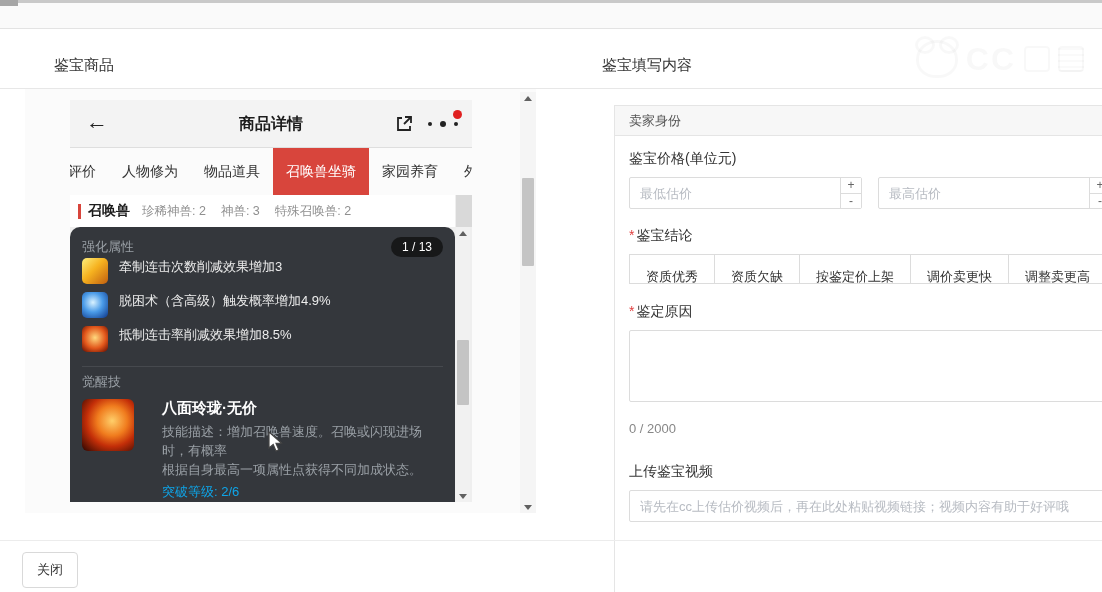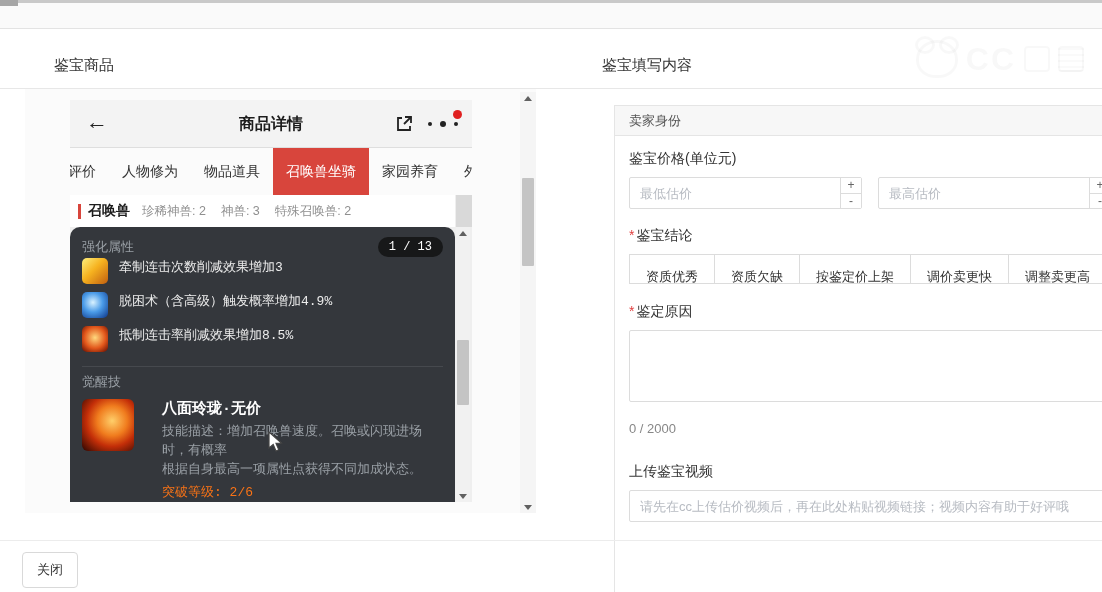--- a/index.html
+++ b/index.html
@@ -49,38 +49,38 @@
   .tab-bar { display:flex; align-items:stretch; height:47px; background:#fbfbfb; overflow:hidden; font-size:14px; color:#333; }
   .tab { display:flex; align-items:center; padding:0 13px; white-space:nowrap; cursor:pointer; }
   .tab.first { margin-left:-15px; }
   .tab.active { background:var(--red); color:#fff; }
 
   .summary-row { display:flex; align-items:center; height:32px; background:#fff; width:385px; padding-left:8px; }
   .red-bar { width:3px; height:15px; background:var(--red); }
   .summary-heading { font-size:14px; font-weight:bold; color:#1d1d1d; margin:0 12px 0 7px; }
   .summary-stats { display:flex; gap:15px; font-size:12.5px; color:#8f8f8f; }
 
-  .dark-panel { position:absolute; left:0; top:127px; width:385px; height:286px; background:#34373c; border-radius:10px 10px 0 0; padding:9px 12px; color:#e8e8e8; overflow:hidden;font-family:Liberation Mono, monospace; }
+  .dark-panel { position:absolute; left:0; top:127px; width:385px; height:286px; background:#34373c; border-radius:10px 10px 0 0; padding:9px 12px; color:#e8e8e8; overflow:hidden; }
   .enhance-head { display:flex; justify-content:space-between; align-items:center; height:22px; }
   .panel-label { font-size:13px; color:#9aa0a6; }
   .count-badge { background:rgba(15,15,15,0.78); color:#fff; font-size:12px; padding:3px 11px; border-radius:12px; }
   .buff-row { display:flex; gap:11px; height:34px; }
   .buff-icon { width:26px; height:26px; border-radius:5px; flex:none; }
   .icon-lightning { background:linear-gradient(135deg,#fdf07e 0%,#f6b21f 45%,#c05e10 100%); }
   .icon-snowflake { background:radial-gradient(circle at 42% 40%, #d9f2ff 0%, #4a9be8 45%, #123d8f 95%); }
   .icon-fireball  { background:radial-gradient(circle at 50% 45%, #ffd97e 0%, #e2571b 55%, #6e1202 95%); }
   .buff-text { font-size:13px; color:#ededed; }
   .dark-divider { border-top:1px solid #46494e; margin:6px 0; }
   .awaken-label { margin:4px 0 8px; }
   .skill-block { display:flex; gap:28px; }
   .skill-icon { width:52px; height:52px; border-radius:6px; flex:none;
     background: radial-gradient(circle at 58% 42%, #ffcf6a 0%, #f07c1e 35%, #c32e08 60%, #3c0a02 95%); }
   .skill-name { font-size:15px; font-weight:bold; color:#fff; margin-bottom:4px; }
   .skill-desc { font-size:13px; color:#9aa0a6; line-height:19px; }
-  .skill-break { font-size:13px; color:#f97316; margin-top:4px; }
+  .skill-break { font-size:13px; color:#0ea5e9; margin-top:4px; }
 
   
   .sb-track { position:absolute; background:#f1f1f1; width:14px; }
   .sb-inner { left:386px; top:127px; height:275px; }
   .sb-strip-above { position:absolute; left:386px; top:95px; width:16px; height:32px; background:#d9d9d9; }
   .sb-arrow { position:absolute; left:0; width:100%; height:12px; display:flex; align-items:center; justify-content:center; cursor:pointer; }
   .tri-up   { width:0; height:0; border-left:4px solid transparent; border-right:4px solid transparent; border-bottom:5px solid #606060; }
   .tri-down { width:0; height:0; border-left:4px solid transparent; border-right:4px solid transparent; border-top:5px solid #606060; }
   .sb-thumb { position:absolute; left:1px; width:12px; background:#c4c4c4; border-radius:1px; cursor:grab; }
   .sb-outer { position:absolute; left:495px; top:3px; width:16px; height:421px; background:#f5f5f5; }

